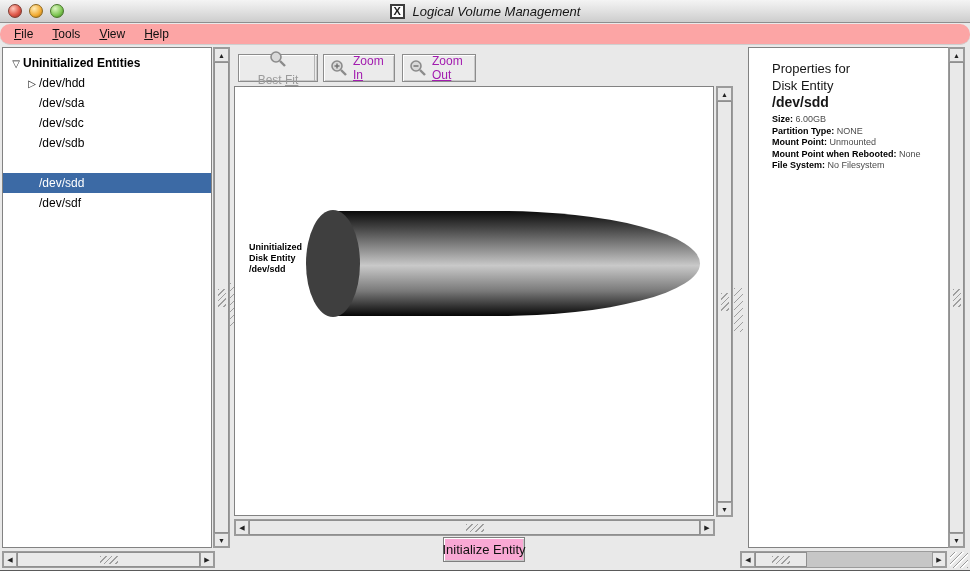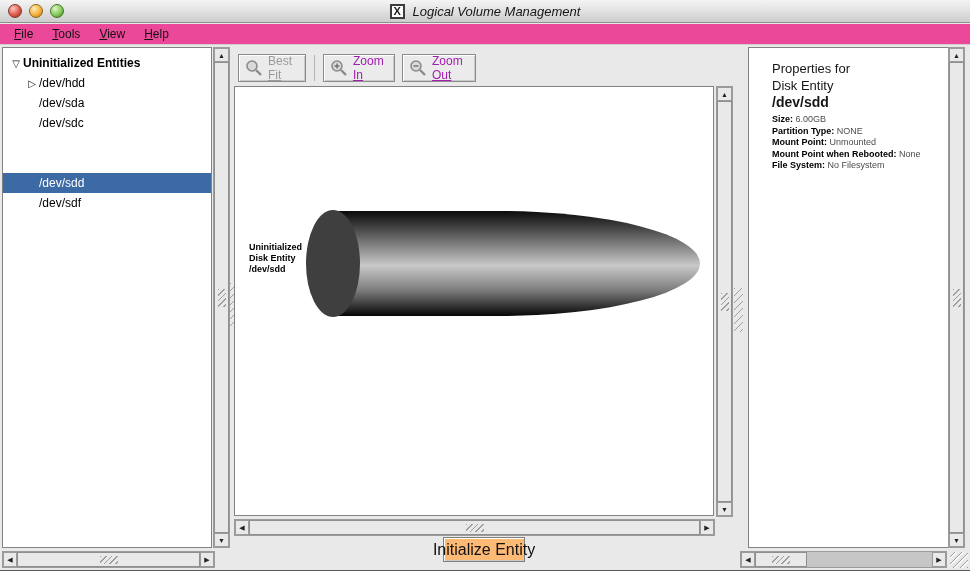--- a/index.html
+++ b/index.html
@@ -14,22 +14,22 @@
   .light{width:14px;height:14px;border-radius:50%;}
   .light.red{background:radial-gradient(circle at 35% 30%,#ffc9bd,#e05a4b 55%,#92271c);border:1px solid #7e3a30;}
   .light.yellow{background:radial-gradient(circle at 35% 30%,#ffedb8,#f2ab33 60%,#9c660f);border:1px solid #8d681f;}
   .light.green{background:radial-gradient(circle at 35% 30%,#ddf6c2,#7cc551 60%,#35701b);border:1px solid #48752b;}
   .title-group{display:flex;align-items:center;gap:8px;}
   .x11-icon{width:15px;height:15px;border:2px solid #3c3c3c;background:#fdfdfd;color:#1c1c1c;
     font-size:11px;font-weight:bold;display:flex;align-items:center;justify-content:center;line-height:1;}
   .title-text{font-size:13px;color:#161616;font-style:italic;}
 
   
-  .menubar{position:absolute;left:0;top:24px;width:970px;height:21px;background:#ec4899;
-    border-bottom:1px solid #cfcfcf;display:flex;align-items:center;padding-left:10px;gap:11px;}
+  .menubar{position:absolute;left:0;top:24px;width:970px;height:21px;background:#fca5a5;
+    border-bottom:1px solid #cfcfcf;display:flex;align-items:center;padding-left:10px;gap:11px;border-radius:10px;}
   .menu-item{font-size:12px;color:#111;padding:2px 4px;}
   .menu-item .u, .u{text-decoration:underline;}
 
   
   .panel-white{position:absolute;background:#ffffff;border:1px solid #828282;}
   #tree-panel{left:2px;top:47px;width:210px;height:501px;overflow:hidden;}
   #canvas-panel{left:234px;top:86px;width:480px;height:430px;overflow:hidden;}
   #props-panel{left:748px;top:47px;width:207px;height:501px;overflow:hidden;}
 
   
@@ -72,23 +72,23 @@
     background-image:repeating-linear-gradient(135deg,#9e9e9e 0,#9e9e9e 1px,transparent 1px,transparent 5px);}
 
   
   .cyl-label{position:absolute;left:14px;top:155px;font-size:9px;font-weight:bold;color:#000;line-height:11px;}
   .cyl-body{position:absolute;left:97px;top:124px;width:368px;height:105px;
     background:linear-gradient(to bottom,#0b0b0b 0%,#3c3c3c 14%,#c9c9c9 52%,#7a7a7a 76%,#060606 100%);
     border-radius:0 55% 55% 0 / 0 50% 50% 0;}
   .cyl-cap{position:absolute;left:71px;top:123px;width:54px;height:107px;background:#3f3f3f;border-radius:50%;}
 
   
-  .init-btn{position:absolute;left:443px;top:537px;width:82px;height:25px;background:#fdba74;
+  .init-btn{position:absolute;left:443px;top:537px;width:82px;height:25px;background:#f9a8d4;
     border:1px solid #7f7f7f;box-shadow:inset 1px 1px 0 #ffffff, inset -1px -1px 0 #c9c9c9;
-    display:flex;align-items:center;justify-content:center;font-size:16px;color:#111;white-space:nowrap;}
+    display:flex;align-items:center;justify-content:center;font-size:13px;color:#111;white-space:nowrap;}
 
   
   .props-heading{position:absolute;left:23px;top:12px;font-size:13px;color:#161616;line-height:17px;}
   .props-heading .dev{font-weight:bold;font-size:14px;}
   .props-fields{position:absolute;left:23px;top:66px;font-size:9px;line-height:11.5px;}
   .pf-label{font-weight:bold;color:#000;}
   .pf-value{color:#4c4c4c;}
 
   
   .resize-grip{position:absolute;left:950px;top:552px;width:18px;height:16px;
@@ -128,20 +128,24 @@
       <span class="tree-label">/dev/hdd</span>
     </div>
     <div class="tree-row indent2" style="top:45px;">
       <span class="expander"></span>
       <span class="tree-label">/dev/sda</span>
     </div>
     <div class="tree-row indent2" style="top:65px;">
       <span class="expander"></span>
       <span class="tree-label">/dev/sdc</span>
     </div>
+    <div class="tree-row indent2" style="top:85px;">
+      <span class="expander"></span>
+      <span class="tree-label">/dev/sdb</span>
+    </div>
     <div class="tree-row indent2 selected" style="top:125px;">
       <span class="expander"></span>
       <span class="tree-label">/dev/sdd</span>
     </div>
     <div class="tree-row indent2" style="top:145px;">
       <span class="expander"></span>
       <span class="tree-label">/dev/sdf</span>
     </div>
   </div>
 
@@ -156,21 +160,21 @@
   <div class="sb h" style="left:2px;top:551px;width:213px;height:17px;">
     <div class="sb-btn">◀</div>
     <div class="sb-thumb">
         <span class="thumb-grip h"></span>
       </div>
     <div class="sb-btn">▶</div>
   </div>
 
   <div class="splitter" style="left:230px;top:283px;"></div>
 
-  <div class="tb-btn disabled" style="left:238px;width:68px;">
+  <div class="tb-btn disabled" style="left:238px;width:80px;flex-direction:column;">
     <svg class="mag" width="18" height="18" viewBox="0 0 18 18">
       <circle cx="7" cy="7" r="5" fill="#d9d9d9" stroke="#8b8b8b" stroke-width="1.6"></circle>
       <line x1="11" y1="11" x2="16" y2="16" stroke="#8b8b8b" stroke-width="2.4"></line>
     </svg>
     <span><span>Best </span><span class="u">Fit</span></span>
   </div>
   <div class="tb-sep"></div>
   <div class="tb-btn" style="left:323px;width:72px;">
     <svg class="mag" width="18" height="18" viewBox="0 0 18 18">
       <circle cx="7" cy="7" r="5" fill="#d9d9d9" stroke="#8b8b8b" stroke-width="1.6"></circle>

